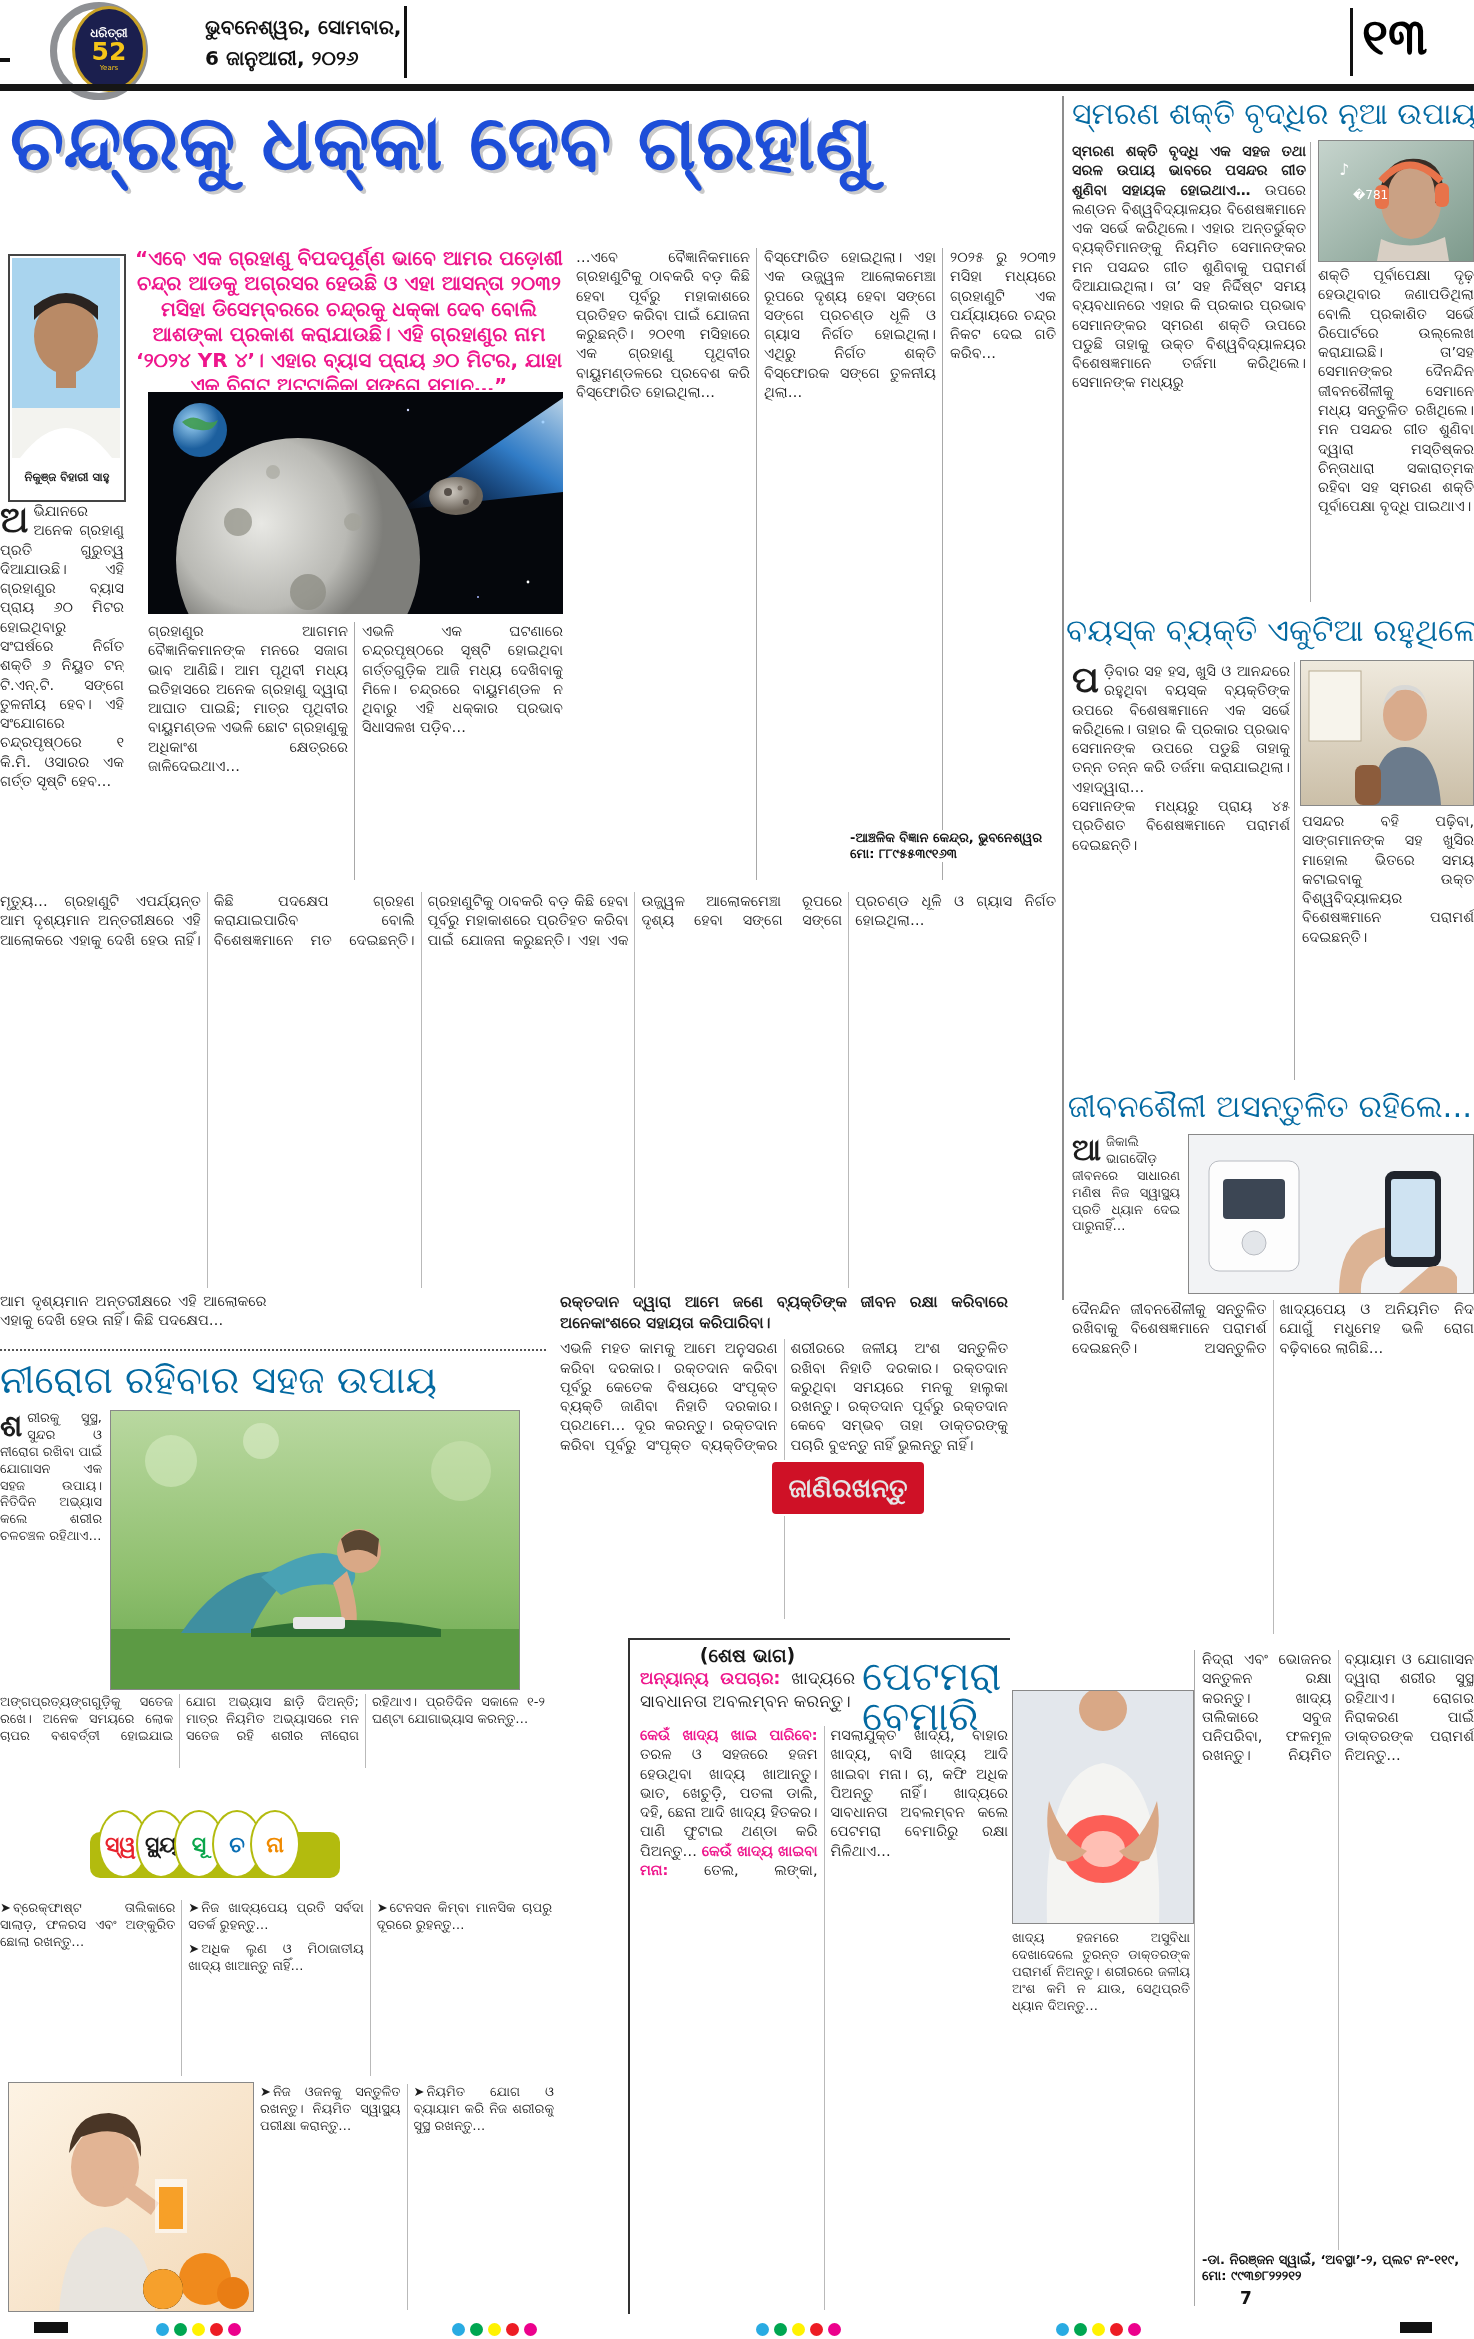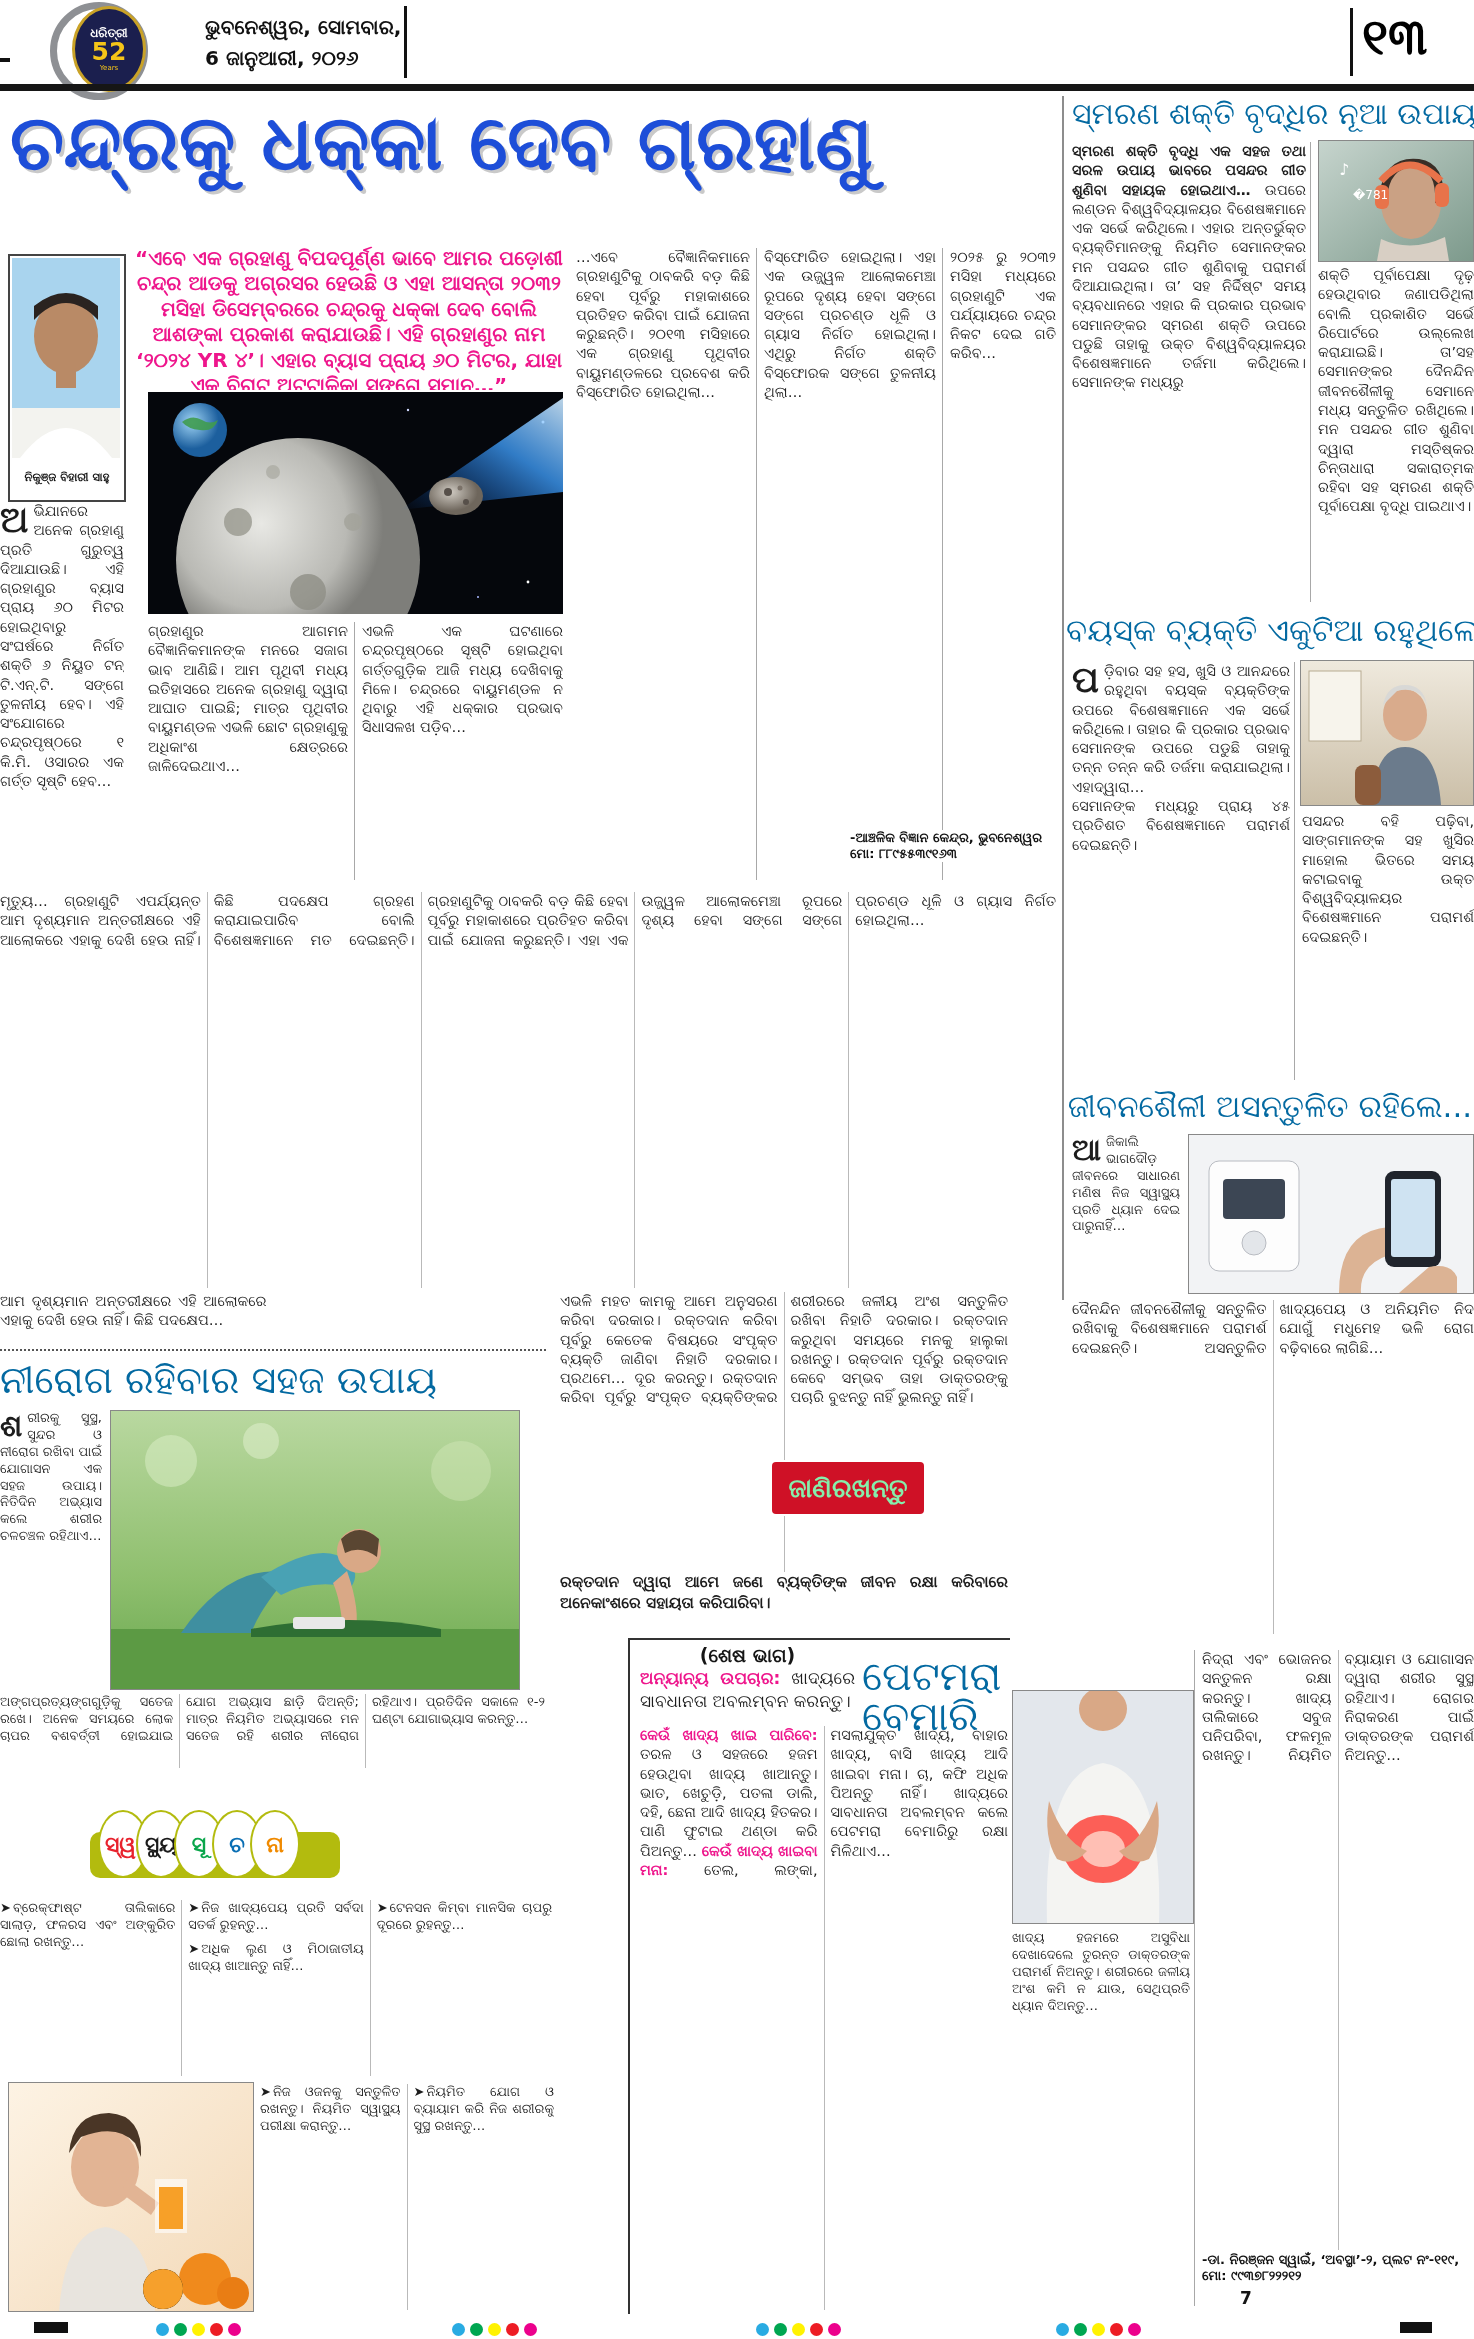--- a/index.html
+++ b/index.html
@@ -12,21 +12,21 @@
   .cols3{column-count:3;column-gap:13px;column-rule:1px solid #b9b9b9;}
   .cols5{column-count:5;column-gap:13px;column-rule:1px solid #b9b9b9;}
   .bold{font-weight:bold;}
   .dc{float:left;font-size:36px;line-height:.9;font-weight:bold;margin:2px 5px 0 0;}
   .vrule{background:#a8a8a8;width:1px;}
   .h-main{font-weight:bold;color:#1d4ed8;white-space:nowrap;
           text-shadow:3px 3px 0 #c9c9c9, -1px -1px 0 #fff, 1px -1px 0 #fff, -1px 1px 0 #fff;}
   .h-rail{font-weight:normal;color:#0369a1;}
   .quote{font-weight:bold;color:#ee168c;text-align:center;line-height:1.27;overflow:hidden;}
   .credit{font-weight:bold;font-size:13px;color:#111;}
-  .badge{background:#cf1126;color:#86efac;font-weight:bold;display:flex;
+  .badge{background:#cf1126;color:#e5e5e5;font-weight:bold;display:flex;
          align-items:center;justify-content:center;border-radius:4px;
          box-shadow:0 0 0 2px #fff;}
   .tipitem{margin-bottom:7px;}
   .tipitem .arrow{font-weight:bold;margin-right:2px;}
   .su-band{background:#b3bb0e;border-radius:10px;}
   .su-oval{width:46px;height:64px;background:#fff;border-radius:50%;
            display:flex;align-items:center;justify-content:center;
            font-size:22px;font-weight:bold;margin:0 -4px;box-shadow:0 0 0 2px #b3bb0e;}
   .regdot{width:13px;height:13px;border-radius:50%;display:inline-block;margin-right:5px;}
   .photoframe{border:1px solid #888;overflow:hidden;background:#ddd;}
@@ -238,25 +238,25 @@
   <path d="M140 218 Q240 200 330 218 L330 226 L140 226 Z" fill="#2e6e33"></path>
   <rect x="182" y="206" width="52" height="12" rx="3" fill="#e8e8e8"></rect>
 </svg>
 
 <div class="abs sm" style="left:0;top:1410px;width:102px;height:278px;">
   <span class="dc" style="font-size:30px;">ଶ</span><span>ରୀରକୁ ସୁସ୍ଥ, ସୁନ୍ଦର ଓ ନୀରୋଗ ରଖିବା ପାଇଁ ଯୋଗାସନ ଏକ ସହଜ ଉପାୟ। ନିତିଦିନ ଅଭ୍ୟାସ କଲେ ଶରୀର ଚଳଚଞ୍ଚଳ ରହିଥାଏ…</span>
 </div>
 <div class="abs sm cols3" style="left:0;top:1694px;width:545px;height:74px;">ଅଙ୍ଗପ୍ରତ୍ୟଙ୍ଗଗୁଡ଼ିକୁ ସତେଜ ରଖେ। ଅନେକ ସମୟରେ ଲୋକ ଚାପର ବଶବର୍ତ୍ତୀ ହୋଇଯାଇ ଯୋଗ ଅଭ୍ୟାସ ଛାଡ଼ି ଦିଅନ୍ତି; ମାତ୍ର ନିୟମିତ ଅଭ୍ୟାସରେ ମନ ସତେଜ ରହି ଶରୀର ନୀରୋଗ ରହିଥାଏ। ପ୍ରତିଦିନ ସକାଳେ ୧-୨ ଘଣ୍ଟା ଯୋଗାଭ୍ୟାସ କରନ୍ତୁ…</div>
 
 <div class="abs" style="left:560px;top:1292px;width:448px;height:344px;">
+  <div class="t bold" style="font-size:15.5px;margin-bottom:6px;">ରକ୍ତଦାନ ଦ୍ୱାରା ଆମେ ଜଣେ ବ୍ୟକ୍ତିଙ୍କ ଜୀବନ ରକ୍ଷା କରିବାରେ ଅନେକାଂଶରେ ସହାୟତା କରିପାରିବା।</div>
   <div class="t cols2" style="height:280px;">
     <span>ଏଭଳି ମହତ କାମକୁ ଆମେ ଅନୁସରଣ କରିବା ଦରକାର। ରକ୍ତଦାନ କରିବା ପୂର୍ବରୁ କେତେକ ବିଷୟରେ ସଂପୃକ୍ତ ବ୍ୟକ୍ତି ଜାଣିବା ନିହାତି ଦରକାର। ପ୍ରଥମେ…</span>
     <span>ଦୂର କରନ୍ତୁ। ରକ୍ତଦାନ କରିବା ପୂର୍ବରୁ ସଂପୃକ୍ତ ବ୍ୟକ୍ତିଙ୍କର ଶରୀରରେ ଜଳୀୟ ଅଂଶ ସନ୍ତୁଳିତ ରଖିବା ନିହାତି ଦରକାର। ରକ୍ତଦାନ କରୁଥିବା ସମୟରେ ମନକୁ ହାଲୁକା ରଖନ୍ତୁ। ରକ୍ତଦାନ ପୂର୍ବରୁ ରକ୍ତଦାନ କେବେ ସମ୍ଭବ ତାହା ଡାକ୍ତରଙ୍କୁ ପଚାରି ବୁଝନ୍ତୁ ନାହିଁ ଭୁଲନ୍ତୁ ନାହିଁ।</span>
   </div>
-  <div class="t bold" style="font-size:15.5px;margin-bottom:6px;">ରକ୍ତଦାନ ଦ୍ୱାରା ଆମେ ଜଣେ ବ୍ୟକ୍ତିଙ୍କ ଜୀବନ ରକ୍ଷା କରିବାରେ ଅନେକାଂଶରେ ସହାୟତା କରିପାରିବା।</div>
 </div>
 <div class="abs badge" style="left:772px;top:1462px;width:152px;height:52px;font-size:26px;">ଜାଣିରଖନ୍ତୁ</div>
 
 <div class="abs" style="left:630px;top:1638px;width:380px;border-top:2px solid #333;"></div>
 <div class="abs" style="left:628px;top:1638px;height:676px;border-left:2px solid #333;"></div>
 
 <div class="abs" style="left:640px;top:1644px;width:215px;">
   <div class="bold" style="font-size:19px;text-align:center;">(ଶେଷ ଭାଗ)</div>
   <div class="t" style="font-size:17px;line-height:1.35;">
     <span class="subpink">ଅନ୍ୟାନ୍ୟ ଉପଚାର:</span>

